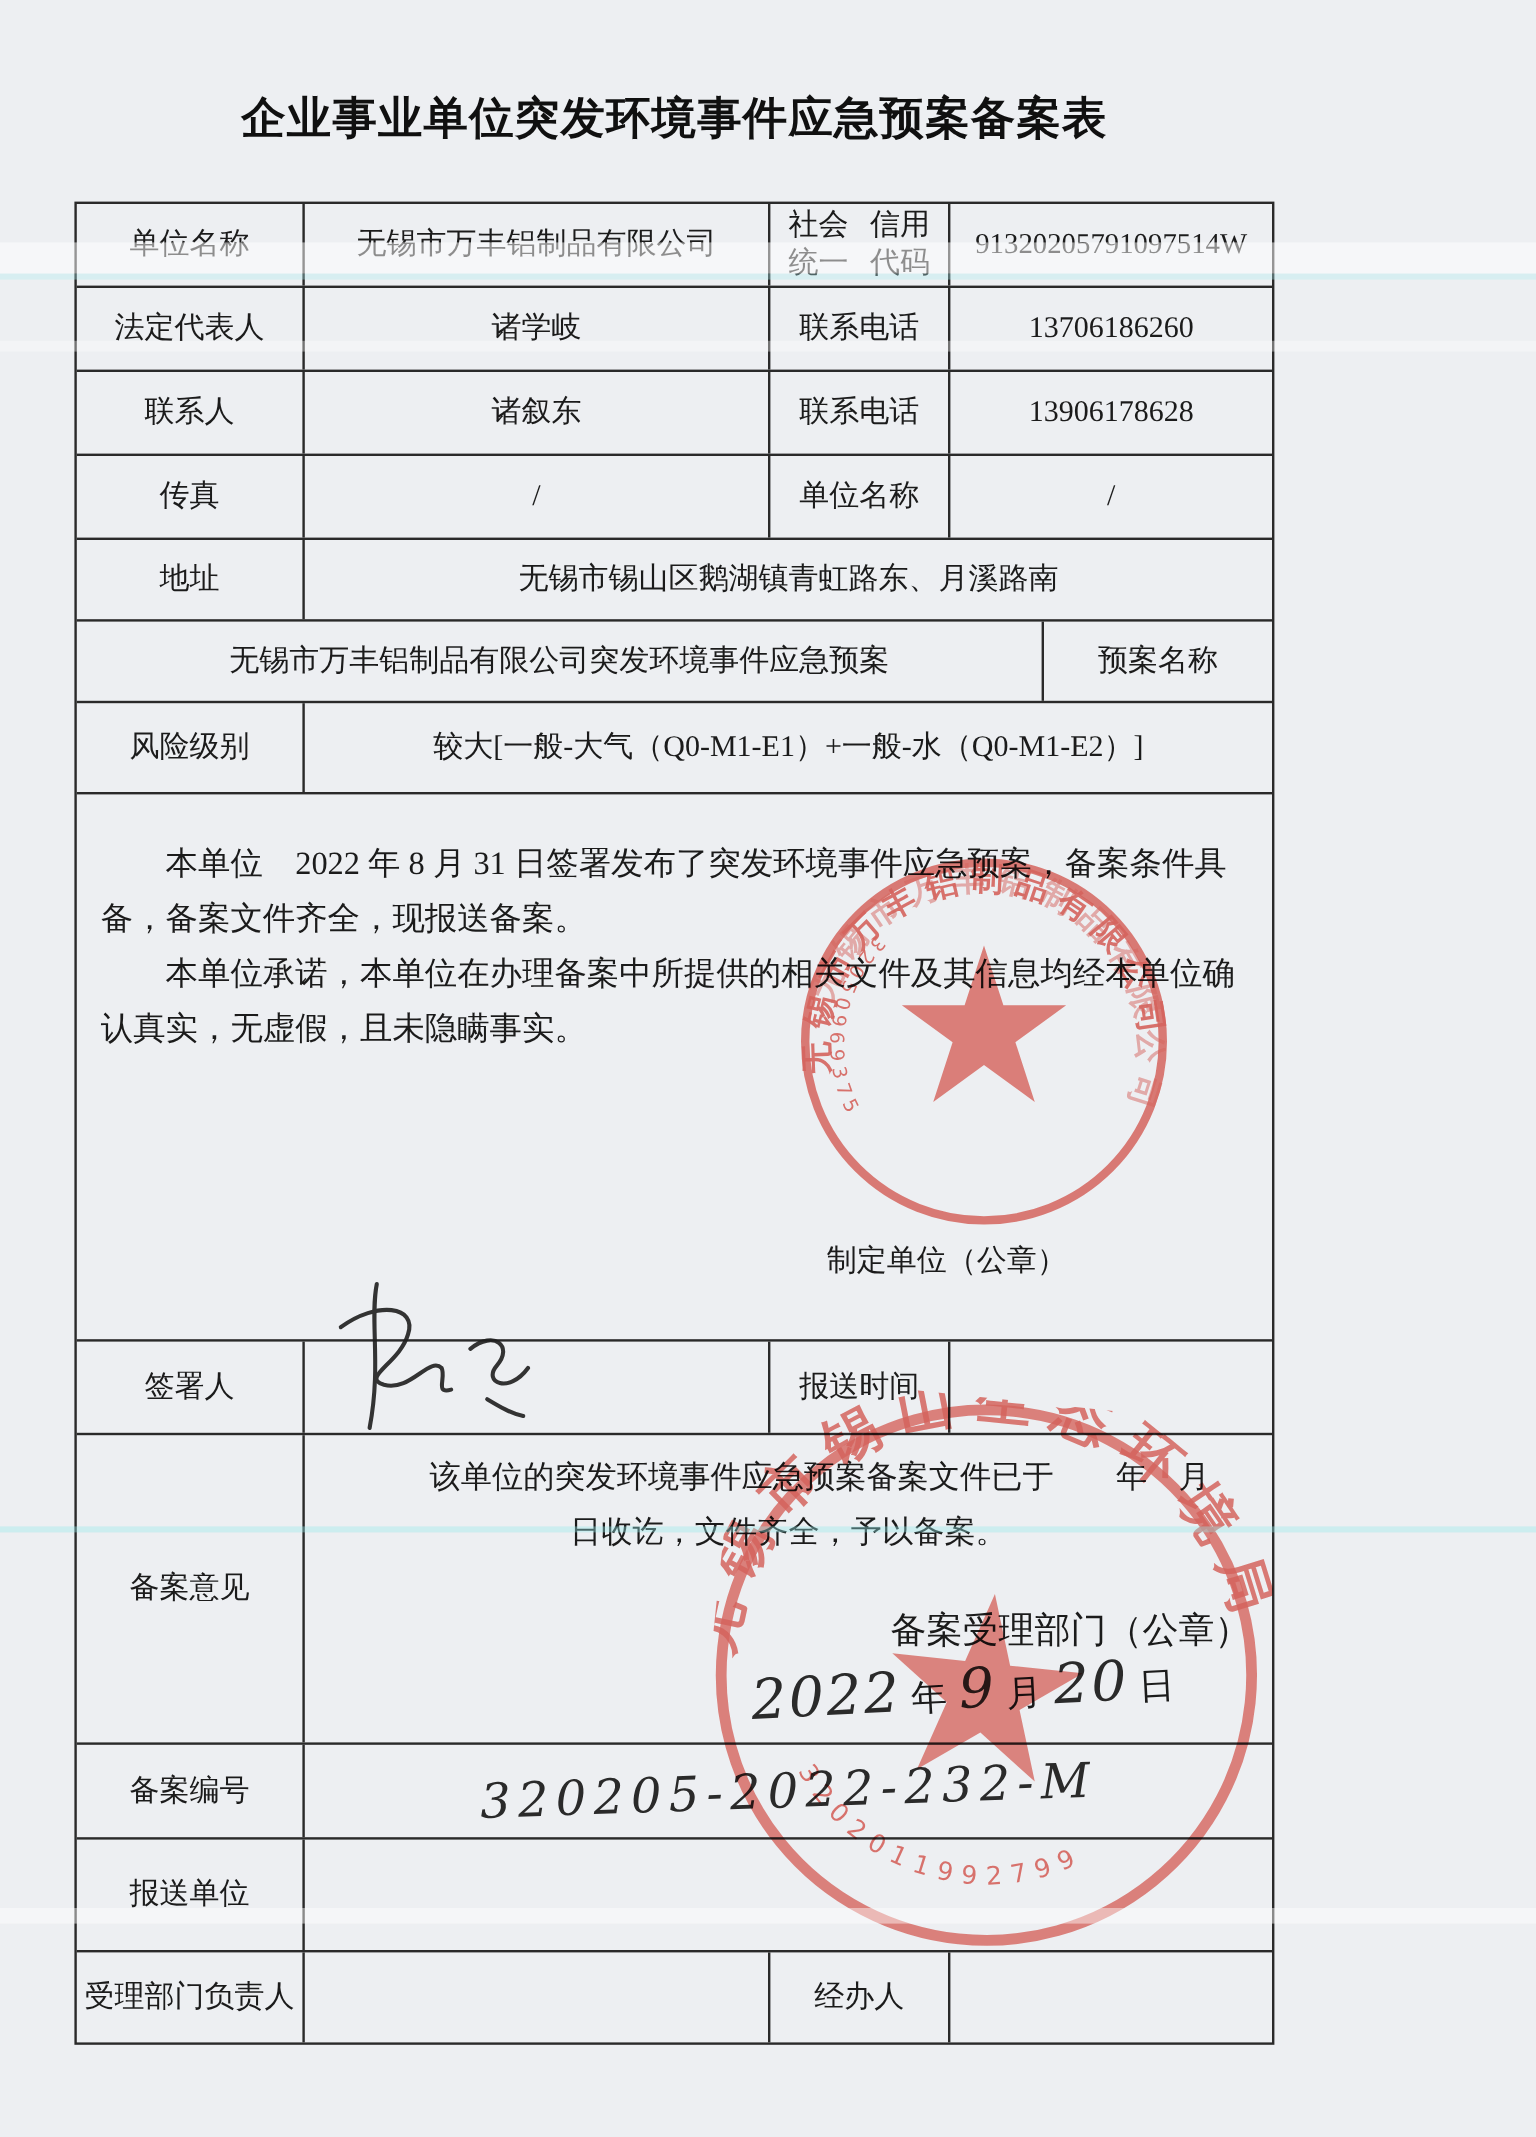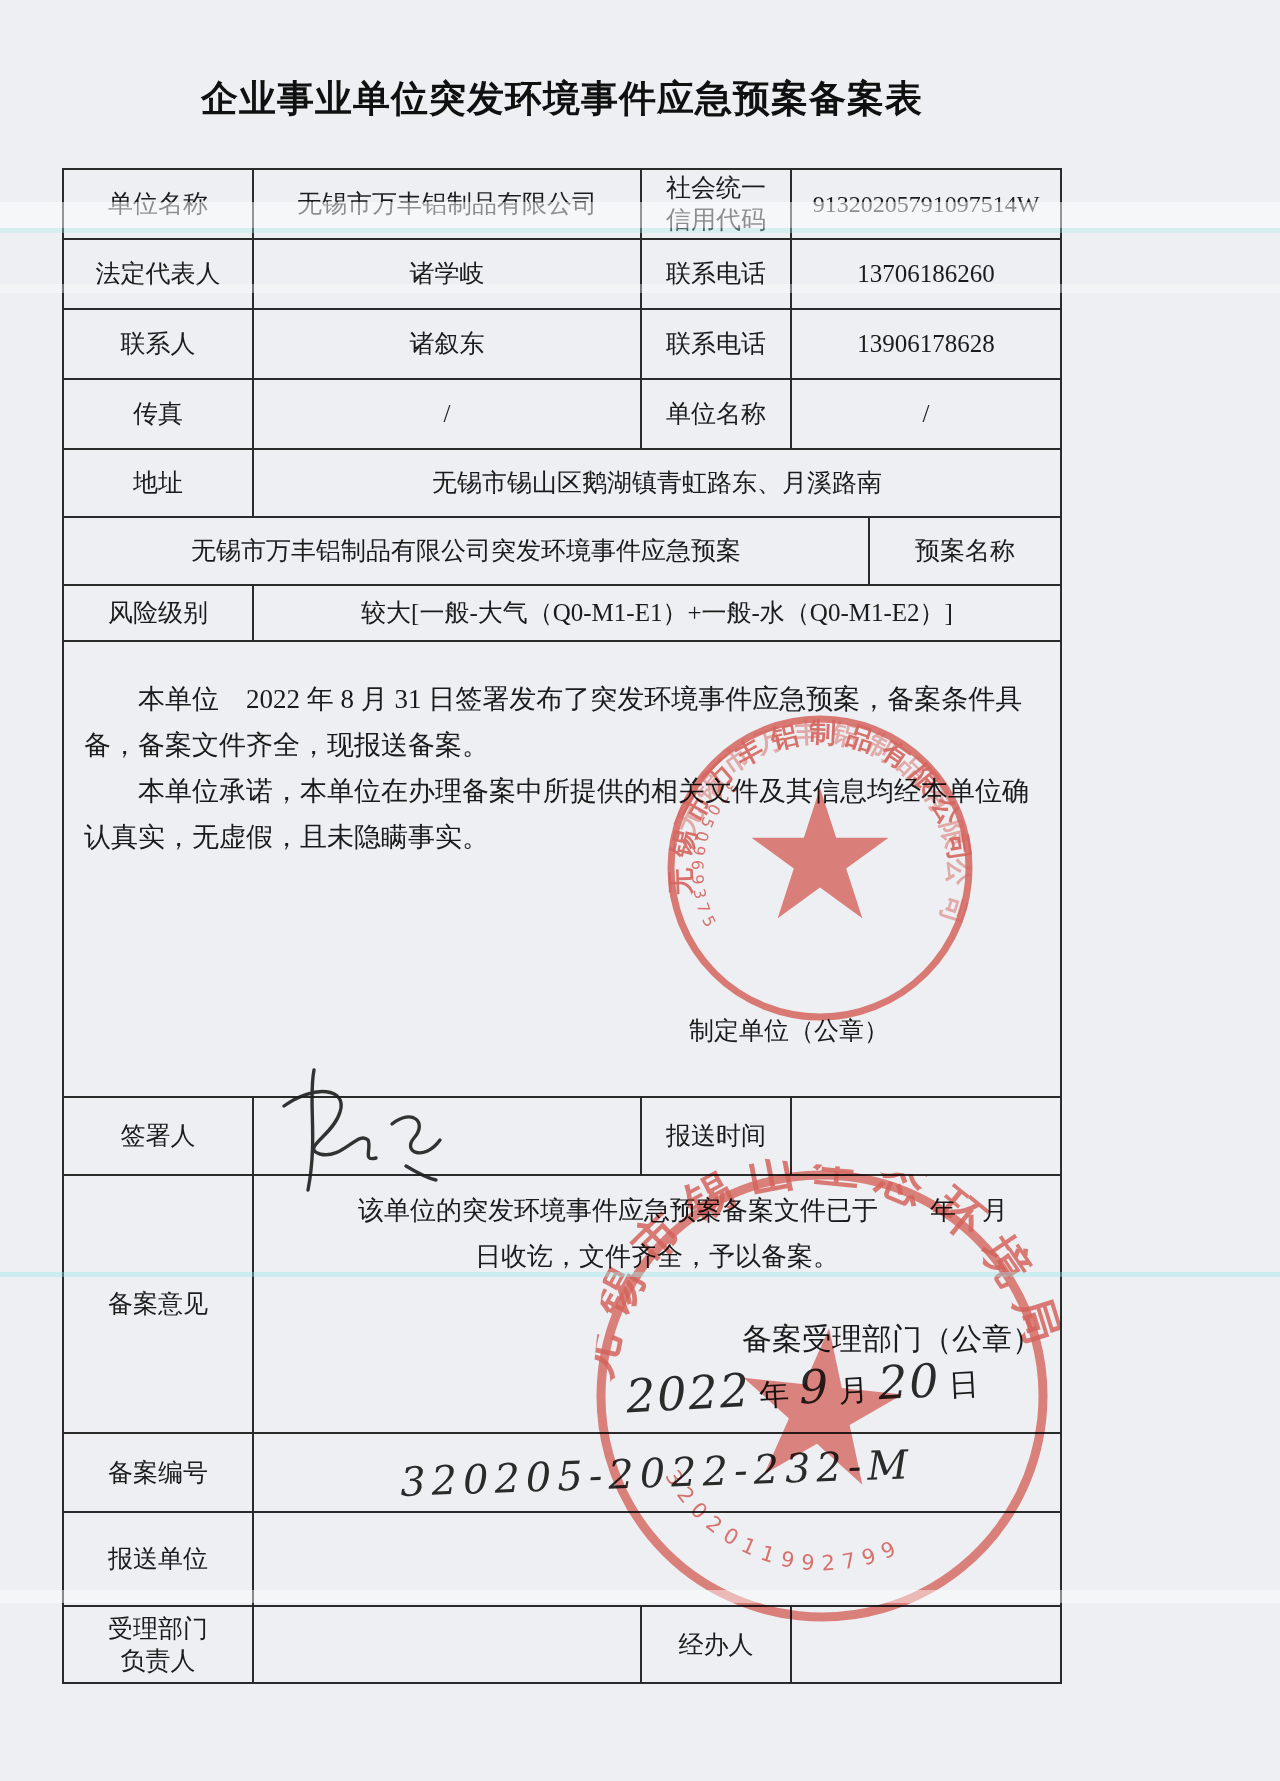--- a/index.html
+++ b/index.html
@@ -23,21 +23,21 @@
     border-right:2px solid #2a2a2a;box-sizing:border-box;
     display:flex;align-items:center;justify-content:center;text-align:center;
     font-size:25px;line-height:34px;padding:2px 6px;position:relative;
   }
   .cell:last-child{border-right:none;}
   .c1{width:190px;}
   .c2{width:388px;}
   .c3{width:150px;}
   .c4{width:266px;flex:1;}
   .span3{flex:1;}
-  .stack{display:flex;flex-direction:column;line-height:32px;}
+  .stack{display:flex;flex-direction:row;line-height:32px;}
   .decl-cell{
     display:block;text-align:left;height:454px;box-sizing:border-box;
     padding:34px 20px 0 20px;font-size:27px;line-height:46px;position:relative;
   }
   .decl-cell p{margin:0;text-indent:2em;}
   .seal-caption{position:absolute;left:625px;top:366px;font-size:25px;text-indent:0;}
   .opinion-cell{
     display:block;text-align:center;box-sizing:border-box;position:relative;
     padding:12px 24px 4px 24px;font-size:26px;line-height:46px;
   }
@@ -104,21 +104,21 @@
     <div class="row" style="height:68px;">
       <div class="cell c1">地址</div>
       <div class="cell span3">无锡市锡山区鹅湖镇青虹路东、月溪路南</div>
     </div>
 
     <div class="row" style="height:68px;">
       <div class="cell span3">无锡市万丰铝制品有限公司突发环境事件应急预案</div>
       <div class="cell c1">预案名称</div>
     </div>
 
-    <div class="row" style="height:56px;">
+    <div class="row" style="height:76px;">
       <div class="cell c1">风险级别</div>
       <div class="cell span3">较大[一般-大气（Q0-M1-E1）+一般-水（Q0-M1-E2）]</div>
     </div>
 
     <div class="row" style="height:456px;">
       <div class="cell span3 decl-cell">
         <p>本单位　2022 年 8 月 31 日签署发布了突发环境事件应急预案，备案条件具备，备案文件齐全，现报送备案。</p>
         <p>本单位承诺，本单位在办理备案中所提供的相关文件及其信息均经本单位确认真实，无虚假，且未隐瞒事实。</p>
         <span class="seal-caption">制定单位（公章）</span>
       </div>

